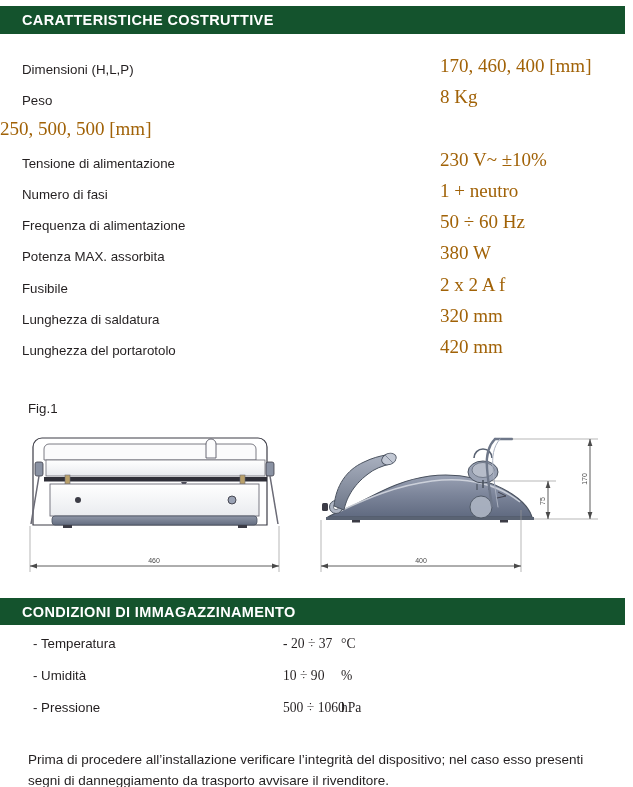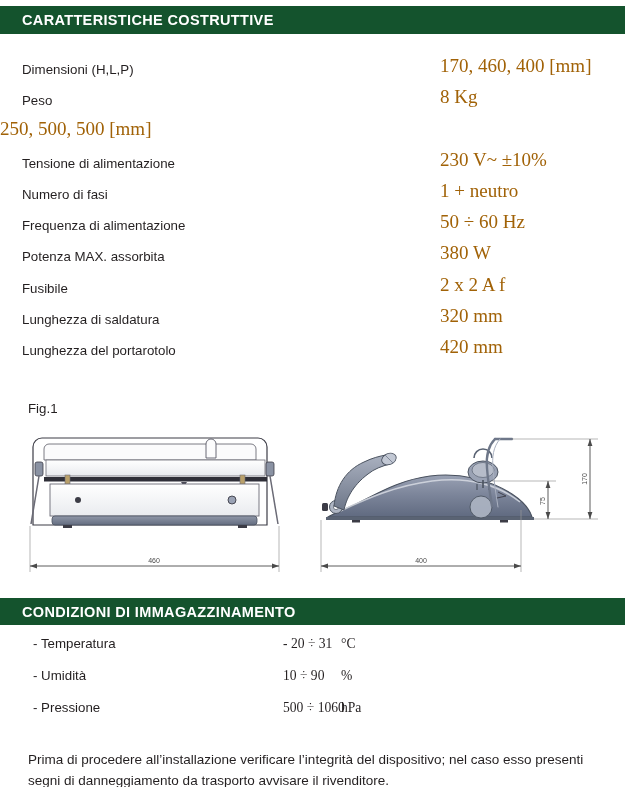--- a/index.html
+++ b/index.html
@@ -328,21 +328,21 @@
 </div>
 
 <div class="section-bar" id="bar-storage">
   <span class="bar-title">CONDIZIONI DI IMMAGAZZINAMENTO</span>
 </div>
 
 <div class="storage-table">
 
   <div class="storage-row">
     <span class="storage-label">-  Temperatura</span>
-    <span class="storage-value">- 20 ÷ 31</span>
+    <span class="storage-value">- 20 ÷ 37</span>
     <span class="storage-unit">°C</span>
   </div>
 
   <div class="storage-row">
     <span class="storage-label">-  Umidità</span>
     <span class="storage-value">10 ÷ 90</span>
     <span class="storage-unit">%</span>
   </div>
 
   <div class="storage-row">

